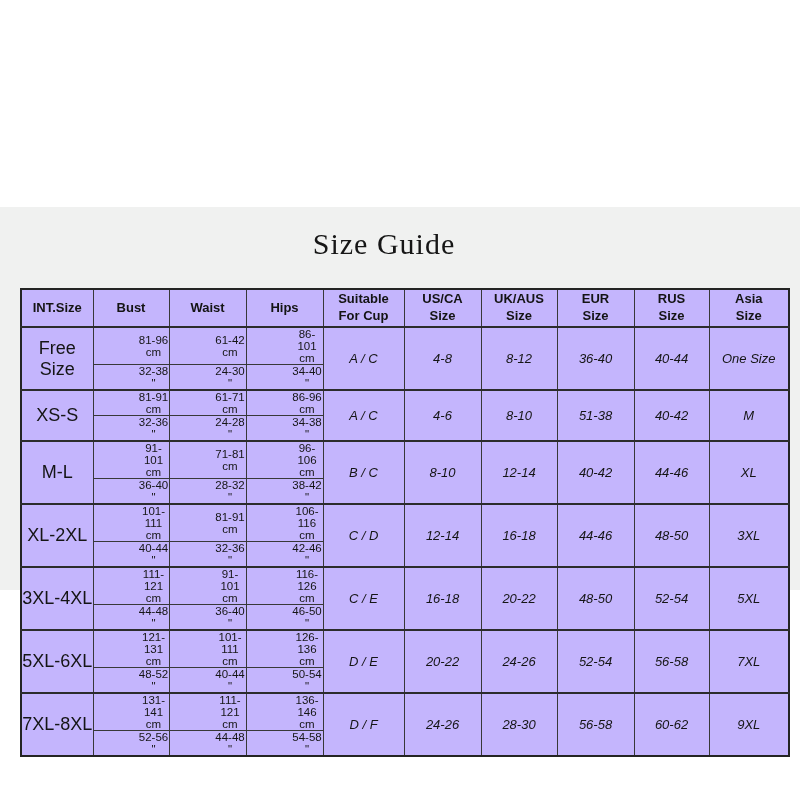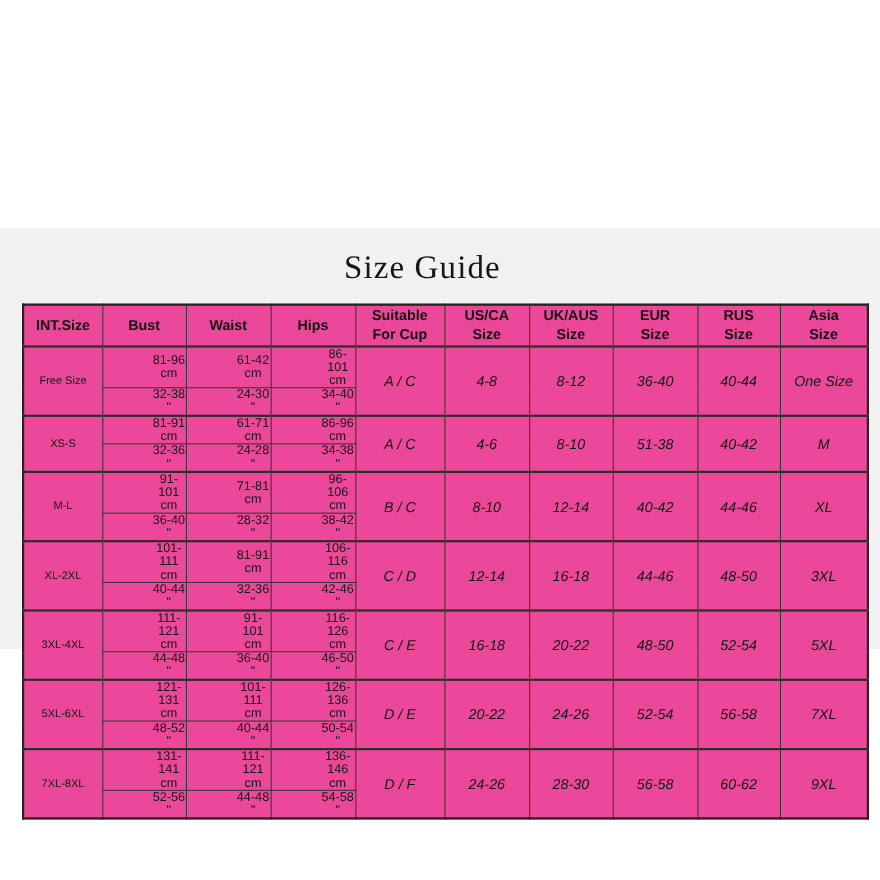--- a/index.html
+++ b/index.html
@@ -28,46 +28,46 @@
     width: 768px;
     text-align: center;
     font-family: "Liberation Serif", serif;
     font-size: 30px;
     letter-spacing: 1px;
     color: #161616;
   }
   table.size-table {
     position: absolute;
     left: 20px;
-    top: 276px;
+    top: 288px;
     width: 768px;
     border-collapse: collapse;
     table-layout: fixed;
-    background: #ec4899;
+    background: #c4b5fd;
     border: 2px solid #242424;
   }
   .size-table th, .size-table td {
     border: 1px solid #383838;
     text-align: center;
     vertical-align: middle;
     padding: 0;
     overflow: hidden;
   }
   .size-table th {
     font-size: 13px;
     font-weight: bold;
     line-height: 1.3;
     white-space: pre-line;
     height: 36px;
     color: #141414;
   }
   .size-table tr.grp-first > td {
     border-top: 2px solid #2c2c2c;
   }
-  td.int-size { font-size: 10px; }
+  td.int-size { font-size: 18px; }
   td.meas     { font-size: 11.5px; height: 16px; padding-left: 45px; }
   td.val      { font-size: 13px; font-style: italic; }
   tr.half     { height: 16px; }
 </style>
 </head>
 <body>
 
 <div class="panel"></div>
 
 <div class="title">Size Guide</div>

